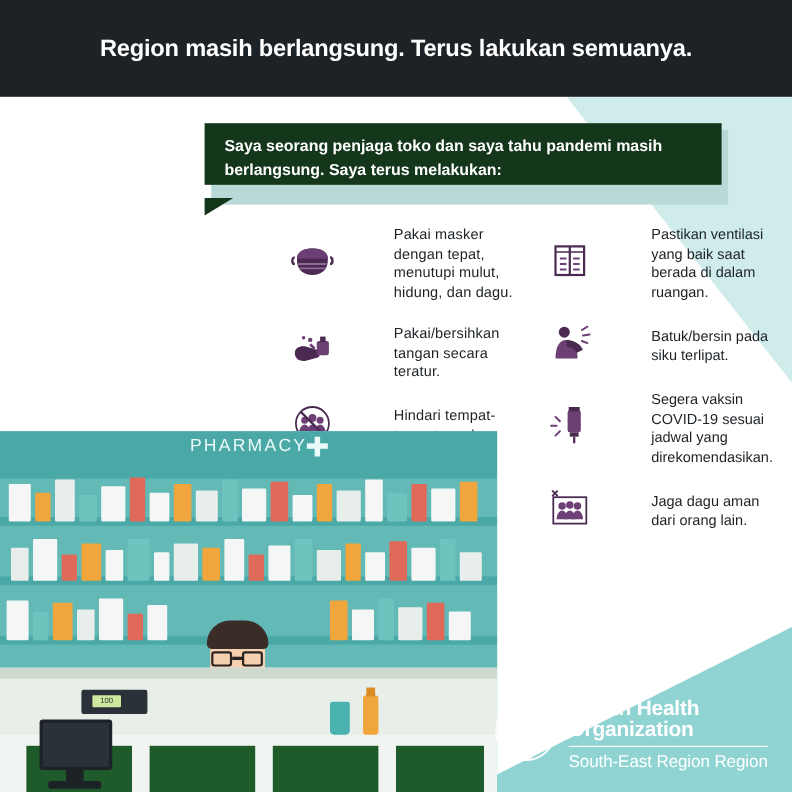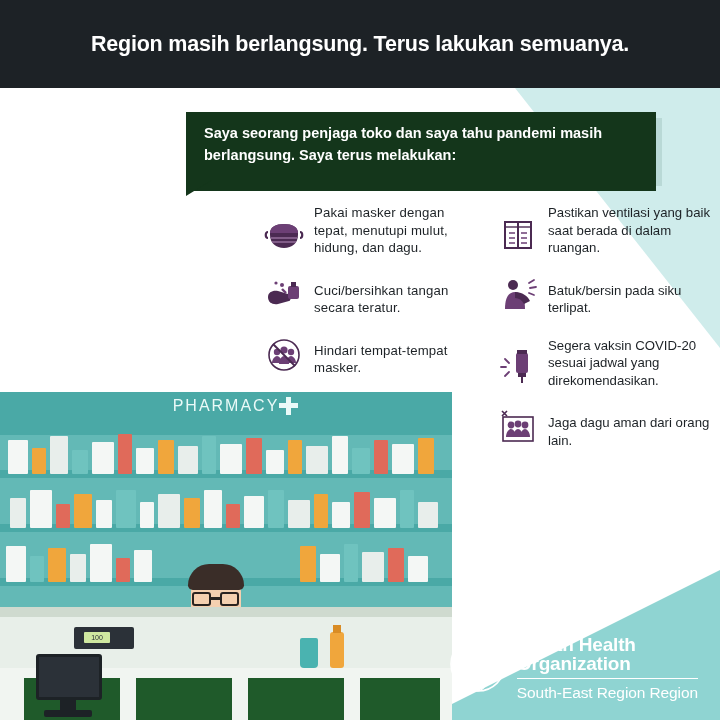--- a/index.html
+++ b/index.html
@@ -54,21 +54,21 @@
   
   .statement-shadow {
     position: absolute;
     left: 192px; top: 118px;
     width: 470px; height: 68px;
     background: #b9d9d6;
   }
   .statement {
     position: absolute;
     left: 186px; top: 112px;
-    width: 470px; height: 79px;
+    width: 470px; height: 56px;
     background: #14361b;
     padding: 11px 18px;
   }
   .statement-text {
     color: #ffffff;
     font-size: 14.5px;
     line-height: 1.5;
     font-weight: bold;
   }
   .statement-tail {
@@ -84,22 +84,23 @@
   .measures {
     position: absolute;
     left: 262px; top: 200px;
     width: 452px;
     display: flex;
     gap: 18px;
   }
   .col { width: 216px; }
   .measure {
     display: flex;
-    align-items: flex-end;
+    align-items: center;
     margin-bottom: 16px;
+    gap: 44px;
   }
   .measure .ico {
     width: 44px; height: 44px;
     flex: 0 0 44px;
     margin-right: 8px;
     display: flex; align-items: center; justify-content: center;
   }
   .measure .txt {
     font-size: 13.2px;
     line-height: 1.33;
@@ -297,21 +298,21 @@
         <div class="ico">
           <svg width="44" height="44" viewBox="0 0 44 44">
             <path d="M6 24 C6 19 11 17 16 18 L26 21 C29 22 30 26 27 28 L16 31 C10 32 6 29 6 24 Z" fill="#4b2a52"></path>
             <rect x="26" y="13" width="11" height="13" rx="2" fill="#6c3f75"></rect>
             <rect x="29" y="9" width="5" height="5" fill="#4b2a52"></rect>
             <path d="M24 20 l-4 -4" stroke="#6c3f75" stroke-width="2.4"></path>
             <circle cx="20" cy="12" r="2" fill="#6c3f75"></circle>
             <circle cx="14" cy="10" r="1.6" fill="#6c3f75"></circle>
           </svg>
         </div>
-        <div class="txt">Cuci/bersihkan tangan secara teratur.</div>
+        <div class="txt">Pakai/bersihkan tangan secara teratur.</div>
       </div>
 
       <div class="measure">
         <div class="ico">
           <svg width="44" height="44" viewBox="0 0 44 44">
             <circle cx="22" cy="22" r="15" fill="none" stroke="#4b2a52" stroke-width="1.6"></circle>
             <circle cx="15" cy="19" r="3.2" fill="#6c3f75"></circle>
             <circle cx="22" cy="17" r="3.6" fill="#6c3f75"></circle>
             <circle cx="29" cy="19" r="3.2" fill="#6c3f75"></circle>
             <path d="M10 30 c0 -4 3 -7 5 -7 c2 0 5 3 5 7 Z" fill="#6c3f75"></path>
@@ -355,21 +356,21 @@
       <div class="measure">
         <div class="ico">
           <svg width="44" height="44" viewBox="0 0 44 44">
             <rect x="20" y="8" width="12" height="20" rx="2" fill="#6c3f75"></rect>
             <rect x="21" y="5" width="10" height="4" fill="#4b2a52"></rect>
             <rect x="22" y="28" width="8" height="4" fill="#4b2a52"></rect>
             <line x1="26" y1="32" x2="26" y2="38" stroke="#4b2a52" stroke-width="2"></line>
             <path d="M13 18 l-4 -4 M10 22 l-5 0 M13 27 l-4 4" stroke="#6c3f75" stroke-width="1.8" stroke-linecap="round"></path>
           </svg>
         </div>
-        <div class="txt">Segera vaksin COVID-20 sesuai jadwal yang direkomendasikan.</div>
+        <div class="txt">Segera vaksin COVID-19 sesuai jadwal yang direkomendasikan.</div>
       </div>
 
       <div class="measure">
         <div class="ico">
           <svg width="44" height="44" viewBox="0 0 44 44">
             <rect x="7" y="12" width="30" height="24" fill="none" stroke="#4b2a52" stroke-width="1.6"></rect>
             <circle cx="15" cy="20" r="3.4" fill="#6c3f75"></circle>
             <circle cx="22" cy="19" r="3.4" fill="#6c3f75"></circle>
             <circle cx="29" cy="20" r="3.4" fill="#6c3f75"></circle>
             <path d="M10 32 c0 -5 3 -8 5 -8 c2 0 5 3 5 8 Z" fill="#6c3f75"></path>

